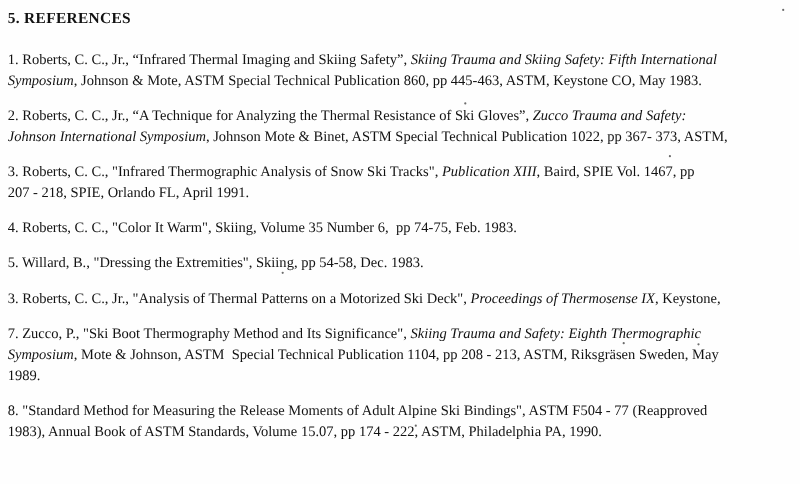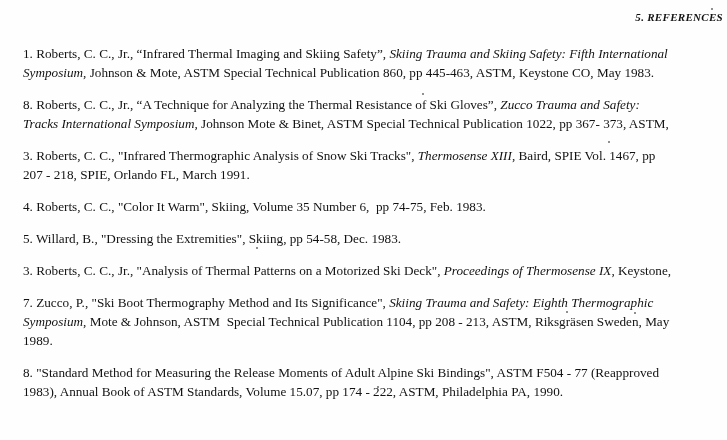--- a/index.html
+++ b/index.html
@@ -14,29 +14,28 @@
     background: #fefefe;
     color: #121212;
     font-family: "Liberation Serif", "DejaVu Serif", serif;
     font-size: 13.2px;
     line-height: 19px;
     padding: 8px 4px 0 7px;
     box-sizing: border-box;
     overflow: hidden;
   }
   .title {
-    text-align: right;
+    text-align: left;
     font-weight: bold;
-    font-size: 11px;
+    font-size: 14px;
     margin: 0 0 17px 0;
     letter-spacing: 0.3px;
-    font-style: italic;
   }
   .ref {
-    margin: 0 0 13px 16px;
+    margin: 0 0 13px 0;
     white-space: pre;        
   }
   .ref .it {
     font-style: italic;
   }
   .speck {
     position: absolute;
     width: 2px;
     height: 2px;
     background: #3a3a3a;
@@ -45,22 +44,22 @@
   }
 </style>
 </head>
 <body>
 
 <div class="page">
   <div class="title">5. REFERENCES</div>
 
   <div>
       <p class="ref"><span>1. Roberts, C. C., Jr., “Infrared Thermal Imaging and Skiing Safety”, </span><span class="it">Skiing Trauma and Skiing Safety: Fifth International</span><br><span class="it">Symposium</span><span>, Johnson &amp; Mote, ASTM Special Technical Publication 860, pp 445-463, ASTM, Keystone CO, May 1983.</span></p>
-      <p class="ref"><span>8. Roberts, C. C., Jr., “A Technique for Analyzing the Thermal Resistance of Ski Gloves”, </span><span class="it">Zucco Trauma and Safety:</span><br><span class="it">Tracks International Symposium</span><span>, Johnson Mote &amp; Binet, ASTM Special Technical Publication 1022, pp 367- 373, ASTM,</span><br></p>
-      <p class="ref"><span>3. Roberts, C. C., "Infrared Thermographic Analysis of Snow Ski Tracks", </span><span class="it">Thermosense XIII</span><span>, Baird, SPIE Vol. 1467, pp</span><br><span>207 - 218, SPIE, Orlando FL, March 1991.</span></p>
+      <p class="ref"><span>2. Roberts, C. C., Jr., “A Technique for Analyzing the Thermal Resistance of Ski Gloves”, </span><span class="it">Zucco Trauma and Safety:</span><br><span class="it">Johnson International Symposium</span><span>, Johnson Mote &amp; Binet, ASTM Special Technical Publication 1022, pp 367- 373, ASTM,</span><br></p>
+      <p class="ref"><span>3. Roberts, C. C., "Infrared Thermographic Analysis of Snow Ski Tracks", </span><span class="it">Publication XIII</span><span>, Baird, SPIE Vol. 1467, pp</span><br><span>207 - 218, SPIE, Orlando FL, April 1991.</span></p>
       <p class="ref"><span>4. Roberts, C. C., "Color It Warm", Skiing, Volume 35 Number 6,  pp 74-75, Feb. 1983.</span></p>
       <p class="ref"><span>5. Willard, B., "Dressing the Extremities", Skiing, pp 54-58, Dec. 1983.</span></p>
       <p class="ref"><span>3. Roberts, C. C., Jr., "Analysis of Thermal Patterns on a Motorized Ski Deck", </span><span class="it">Proceedings of Thermosense IX</span><span>, Keystone,</span><br></p>
       <p class="ref"><span>7. Zucco, P., "Ski Boot Thermography Method and Its Significance", </span><span class="it">Skiing Trauma and Safety: Eighth Thermographic</span><br><span class="it">Symposium</span><span>, Mote &amp; Johnson, ASTM  Special Technical Publication 1104, pp 208 - 213, ASTM, Riksgräsen Sweden, May</span><br><span>1989.</span></p>
       <p class="ref"><span>8. "Standard Method for Measuring the Release Moments of Adult Alpine Ski Bindings", ASTM F504 - 77 (Reapproved</span><br><span>1983), Annual Book of ASTM Standards, Volume 15.07, pp 174 - 222, ASTM, Philadelphia PA, 1990.</span></p>
     </div>
 
   <div class="speck" style="left:711px; top:8px;"></div>
   <div class="speck" style="left:422px; top:93px;"></div>
   <div class="speck" style="left:608px; top:141px;"></div>

